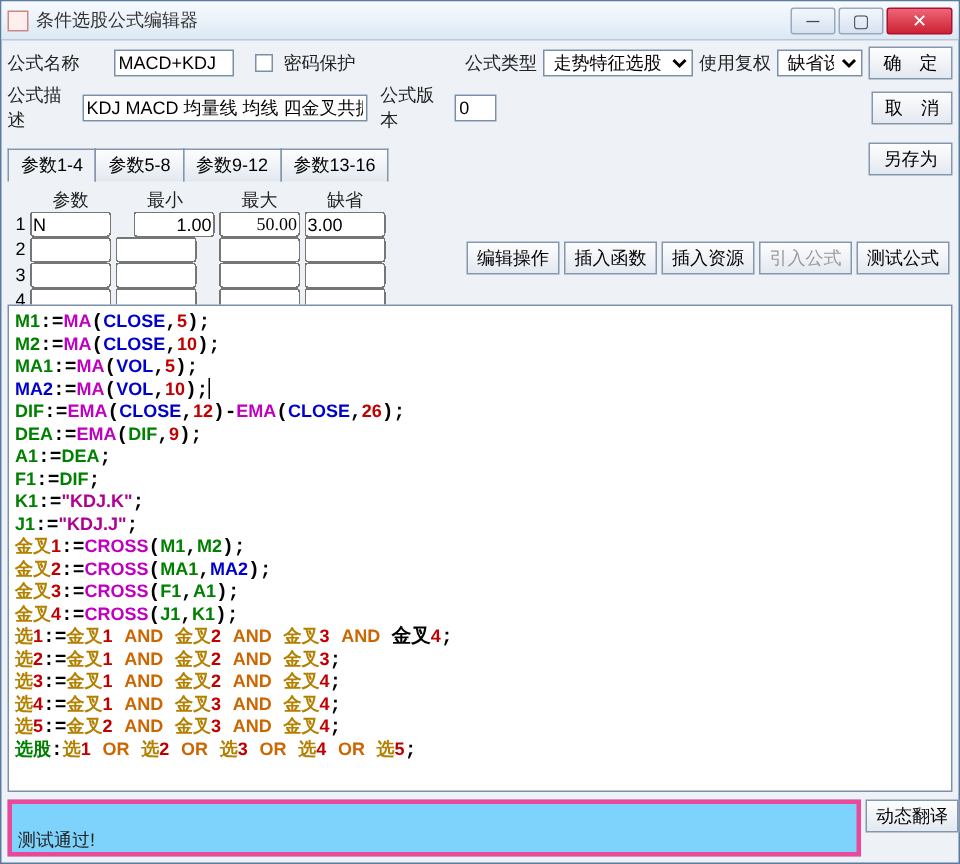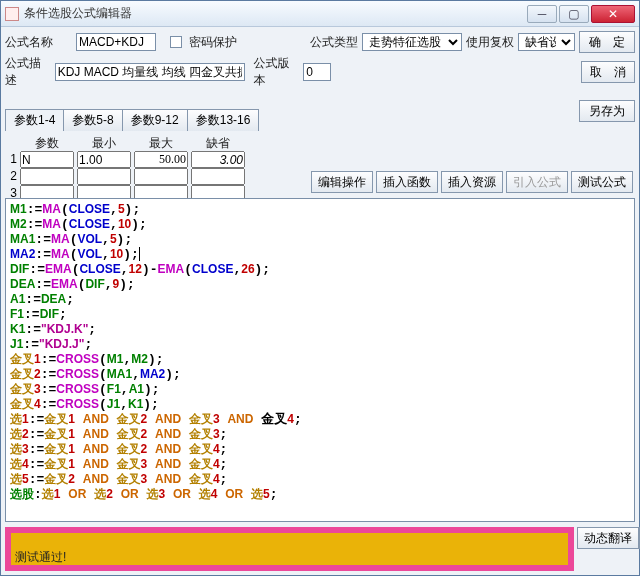--- a/index.html
+++ b/index.html
@@ -10,31 +10,31 @@
 .titlebar-title{flex:1;color:#333}
 .winbtns{display:flex;gap:2px}
 .winbtn{width:30px;height:18px;background:linear-gradient(#f3f7fc,#d6e2f0);border:1px solid #9ab;border-radius:2px;display:flex;align-items:center;justify-content:center;color:#445}
 .winbtn.close{background:linear-gradient(#e67,#c23);color:#fff;width:44px;border-color:#a13}
 .content{flex:1;padding:4px 4px 4px 4px;display:flex;flex-direction:column;gap:2px}
 .row{display:flex;align-items:center;gap:4px}
 .lbl{color:#222}
 input[type=text],select{border:1px solid #7a8fa8;background:#fff;height:18px;padding:0 2px;font-size:12px}
 .btn{height:20px;background:linear-gradient(#fdfdfe,#e3e9f0);border:1px solid #8597ad;padding:10px 6px;display:flex;align-items:center;justify-content:center;cursor:pointer;white-space:nowrap}
 .btn.disabled{color:#9a9a9a}
-.tabs{display:flex;margin-top:18px}
+.tabs{display:flex;margin-top:8px}
 .tab{padding:2px 8px;border:1px solid #8597ad;background:linear-gradient(#fdfdfe,#e3e9f0);border-bottom:none;margin-right:-1px;cursor:pointer}
 .tab.active{background:#eef2f7}
 .paramtable{display:flex;gap:3px;margin-top:2px}
 .paramcol{display:flex;flex-direction:column}
 .paramcol .hdr{text-align:center;color:#222;height:16px}
 .paramcol input{width:54px;height:17px}
 .paramcol .numlbl{width:12px;text-align:right;height:17px;line-height:17px;border:none;background:none}
 .midrow{display:flex;justify-content:flex-end;gap:3px;margin-top:-50px;padding-right:2px}
-.code{flex:1;background:#fff;border:1px solid #7a8fa8;margin-top:3px;padding:3px 4px;font-family:"Consolas","Courier New",monospace;font-size:13px;font-weight:bold;line-height:15px;overflow:auto;white-space:pre}
-.status{height:30px;background:#eab308;border:6px solid #ec4899;padding:16px 4px;color:#222}
+.code{flex:1;background:#fff;border:1px solid #7a8fa8;margin-top:18px;padding:3px 4px;font-family:"Consolas","Courier New",monospace;font-size:13px;font-weight:bold;line-height:15px;overflow:auto;white-space:pre}
+.status{height:30px;background:#7dd3fc;border:3px solid #ec4899;padding:16px 4px;color:#222}
 .rightbtns{display:flex;flex-direction:row;gap:0;width:58px}
 .bottom{display:flex;gap:3px;margin-top:3px}
 .bottom .status{flex:1}
 .c-kw{color:#0000cc}.c-fn{color:#c000c0}.c-id{color:#008000}.c-num{color:#c00000}.c-op{color:#cc6600}.c-str{color:#b00090}.c-gold{color:#b38000}
 .chk{width:12px;height:12px;border:1px solid #7a8fa8;background:#fff;display:inline-block;margin-right:3px;vertical-align:middle}
 </style>
 </head>
 <body>
 
 <div class="window">
@@ -94,35 +94,35 @@
    </div>
    <div class="paramcol">
           <div class="hdr">参数</div>
     <input value="N" style="">
     <input value="" style="">
     <input value="" style="">
     <input value="" style="">
    </div>
    <div class="paramcol">
           <div class="hdr">最小</div>
-    <input style="" value="1.00">
+    <input style="text-align: right; margin-left: 12px;" value="1.00">
     <input value="" style="">
     <input value="" style="">
     <input value="" style="">
    </div>
    <div class="paramcol">
           <div class="hdr">最大</div>
     <input style="text-align: right; font-family: Liberation Serif, serif;" value="50.00">
     <input value="" style="">
     <input value="" style="">
     <input value="" style="">
    </div>
    <div class="paramcol">
           <div class="hdr">缺省</div>
-    <input style="text-align: right; font-style: italic;" value="3.00">
+    <input style="" value="3.00">
     <input value="" style="">
     <input value="" style="">
     <input value="" style="">
    </div>
   </div>
 
   <div class="midrow">
    <div class="btn">编辑操作</div>
    <div class="btn">插入函数</div>
    <div class="btn">插入资源</div>

